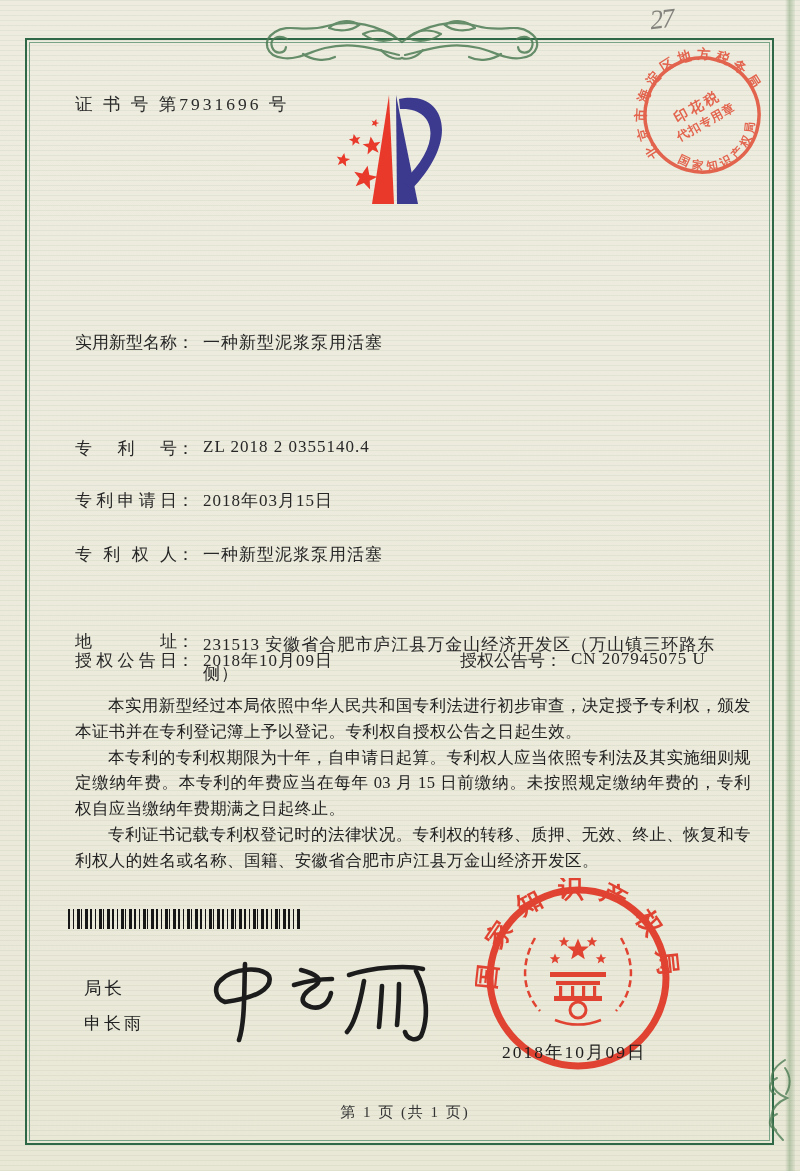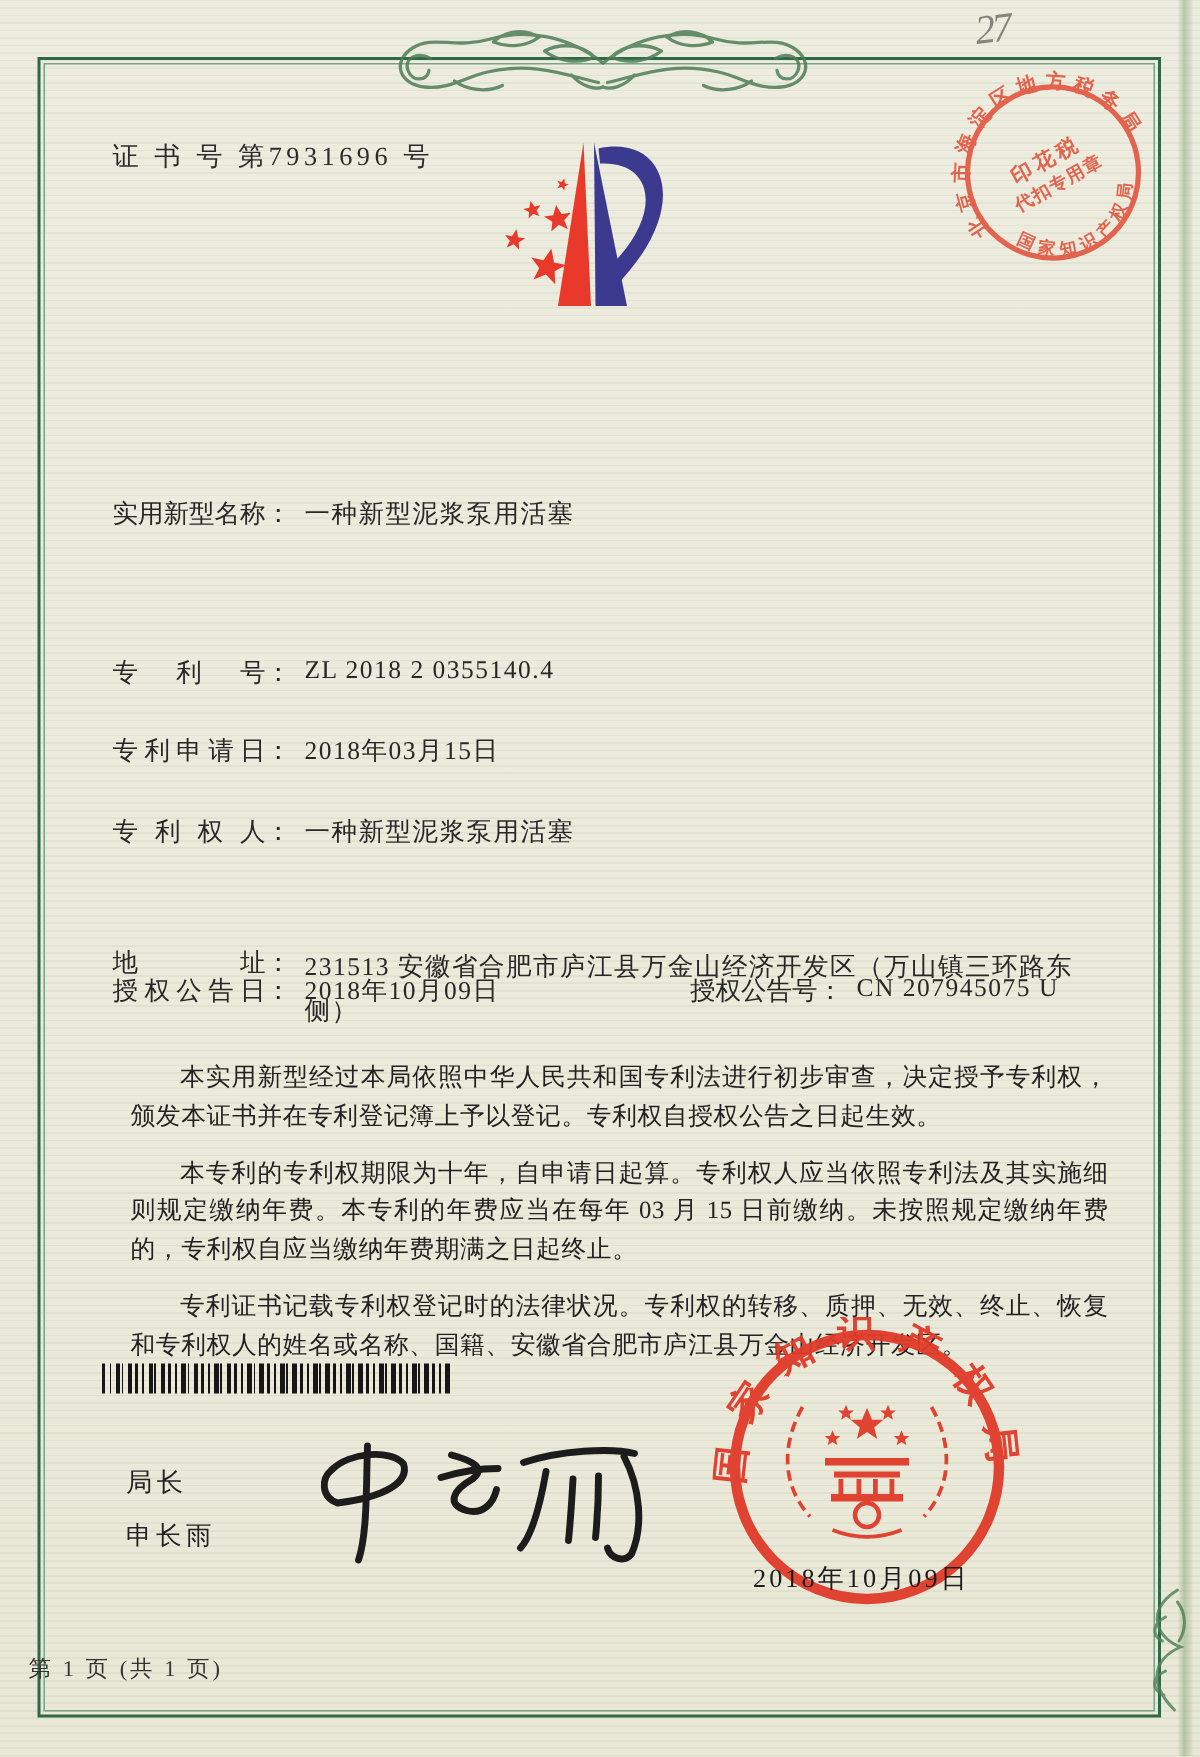--- a/index.html
+++ b/index.html
@@ -47,37 +47,37 @@
     -moz-text-align-last:justify;vertical-align:top;
   }
   .colon{vertical-align:top;}
   .fvalue{margin-left:9px;letter-spacing:1px;vertical-align:top;}
   .addr{display:inline-block;width:546px;line-height:29px;}
   .grant-no{position:absolute;left:385px;top:0;white-space:nowrap;}
   .body-text{
     position:absolute;left:75px;top:693px;width:676px;font-size:16.5px;line-height:25.8px;
     text-align:justify;color:#222;letter-spacing:.4px;
   }
-  .body-text p{margin:12px;text-indent:2em;font-family:Liberation Serif, serif;}
+  .body-text p{margin:0;text-indent:2em;font-family:Liberation Serif, serif;}
   .barcode{
     position:absolute;left:68px;top:909px;width:232px;height:20px;
     background:repeating-linear-gradient(90deg,
       #161616 0 2px,transparent 2px 5px,
       #161616 5px 6px,transparent 6px 9px,
       #161616 9px 12px,transparent 12px 13px,
       #161616 13px 14px,transparent 14px 17px,
       #161616 17px 20px,transparent 20px 22px);
   }
   .signer-title{position:absolute;left:84px;top:976px;font-size:17.5px;color:#222;letter-spacing:3px;}
   .signer-name{position:absolute;left:84px;top:1012px;font-size:17px;color:#222;letter-spacing:3px;}
   .signature{position:absolute;left:183px;top:942px;width:262px;height:112px;}
   .seal{position:absolute;left:475px;top:878px;width:206px;height:206px;opacity:.95;}
   .seal-date{position:absolute;left:502px;top:1040px;font-size:17.5px;color:#1c1c1c;letter-spacing:2px;}
   .footer{
-    position:absolute;left:19px;top:1103px;width:750px;
+    position:absolute;left:30px;top:1103px;width:750px;text-align:center;
     font-size:15px;color:#333;letter-spacing:2px;
   }
   svg{display:block;}
 </style>
 </head>
 <body>
 
 <div class="page">
 
   <div class="scan-edge"></div>

